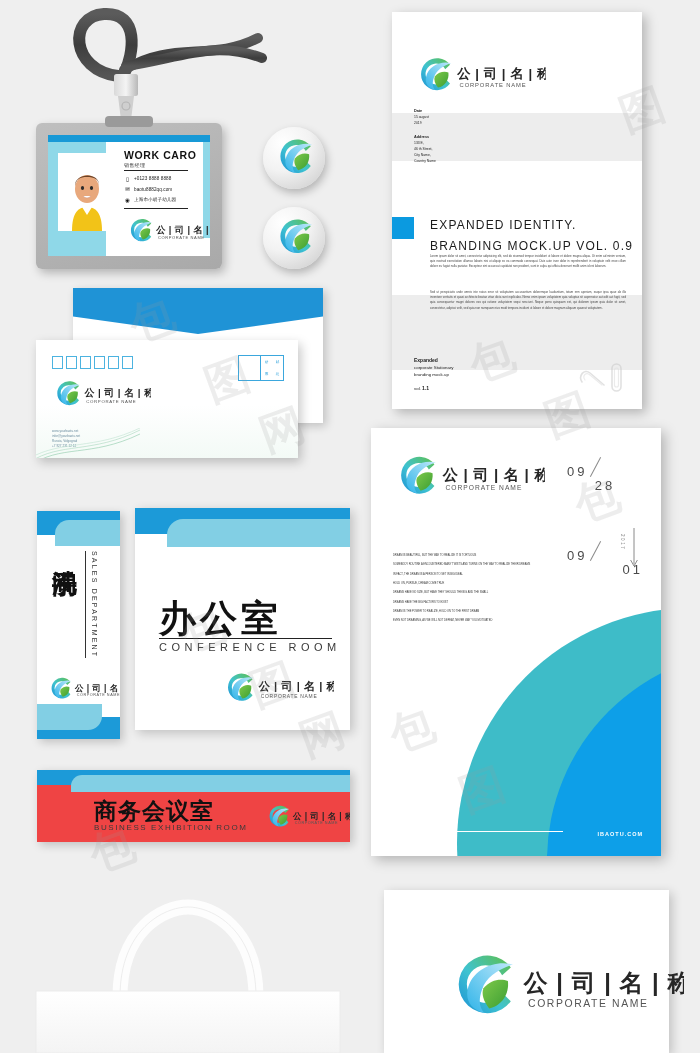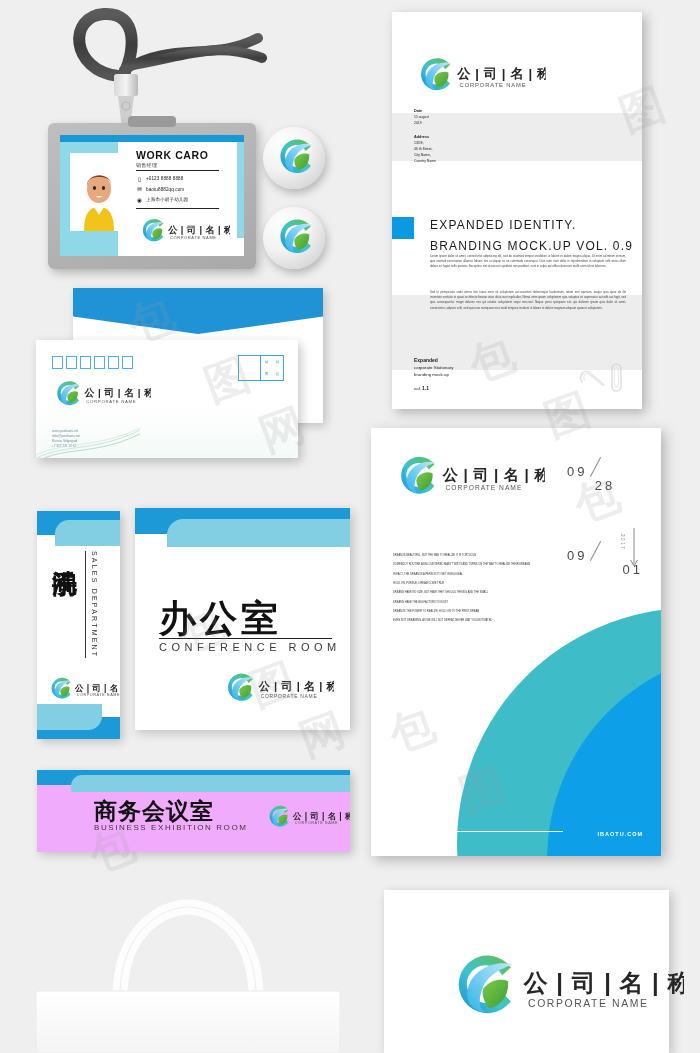--- a/index.html
+++ b/index.html
@@ -11,21 +11,21 @@
     overflow:hidden;
   }
   .stage { position:absolute; inset:0; background:#efefef; }
 
   
   #lanyard { position:absolute; left:62px; top:4px; width:205px; height:140px; }
   #lanyard svg { display:block; }
 
   
   #idcard-holder {
-    position:absolute; left:48px; top:123px; width:208px; height:146px;
+    position:absolute; left:36px; top:123px; width:186px; height:146px;
     background:linear-gradient(160deg,#bfbfbf,#a9a9a9);
     border-radius:6px;
     box-shadow:3px 4px 10px rgba(0,0,0,.25);
   }
   #idcard-holder::before{
     content:""; position:absolute; left:50%; top:-7px; transform:translateX(-50%);
     width:48px; height:11px; background:#9a9a9a; border-radius:4px;
   }
   #idcard {
     position:absolute; left:12px; top:12px; right:12px; bottom:13px;
@@ -88,22 +88,22 @@
   #sign-o{ position:absolute; left:135px; top:508px; width:215px; height:222px;
            background:#fff; box-shadow:3px 3px 10px rgba(0,0,0,.2); overflow:hidden; }
   #sign-o .bt{ position:absolute; left:0; top:0; width:100%; height:26px; background:#1c9ad8; }
   #sign-o .bt2{ position:absolute; left:32px; top:11px; right:0; height:28px; background:#82cfe4; border-top-left-radius:16px; }
   #sign-o .cn{ position:absolute; left:24px; top:86px; font-size:37px; font-weight:bold; letter-spacing:4px; color:#111; }
   #sign-o .rule{ position:absolute; left:24px; top:130px; right:18px; border-top:1px solid #222; }
   #sign-o .en{ position:absolute; left:24px; top:133px; font-size:11px; letter-spacing:4.5px; color:#3a3a3a; }
   #sign-o .lg{ position:absolute; right:16px; bottom:22px; }
 
   
-  #sign-b{ position:absolute; left:37px; top:770px; width:313px; height:82px;
-           background:#f0abfc; box-shadow:3px 3px 9px rgba(0,0,0,.2); overflow:hidden; }
+  #sign-b{ position:absolute; left:37px; top:770px; width:313px; height:72px;
+           background:#ef4444; box-shadow:3px 3px 9px rgba(0,0,0,.2); overflow:hidden; }
   #sign-b .bt{ position:absolute; left:0; top:0; width:100%; height:15px; background:#1c9ad8; }
   #sign-b .bt2{ position:absolute; left:34px; top:5px; right:0; height:17px; background:#82cfe4; border-top-left-radius:11px; }
   #sign-b .cn{ position:absolute; left:57px; top:26px; font-size:23px; font-weight:bold; letter-spacing:1px; color:#111; }
   #sign-b .en{ position:absolute; left:57px; top:53px; font-size:8px; letter-spacing:1.6px; color:#3a3a3a; }
   #sign-b .lg{ position:absolute; left:228px; top:33px; }
 
   
   #tote{ position:absolute; left:28px; top:893px; }
 
   

